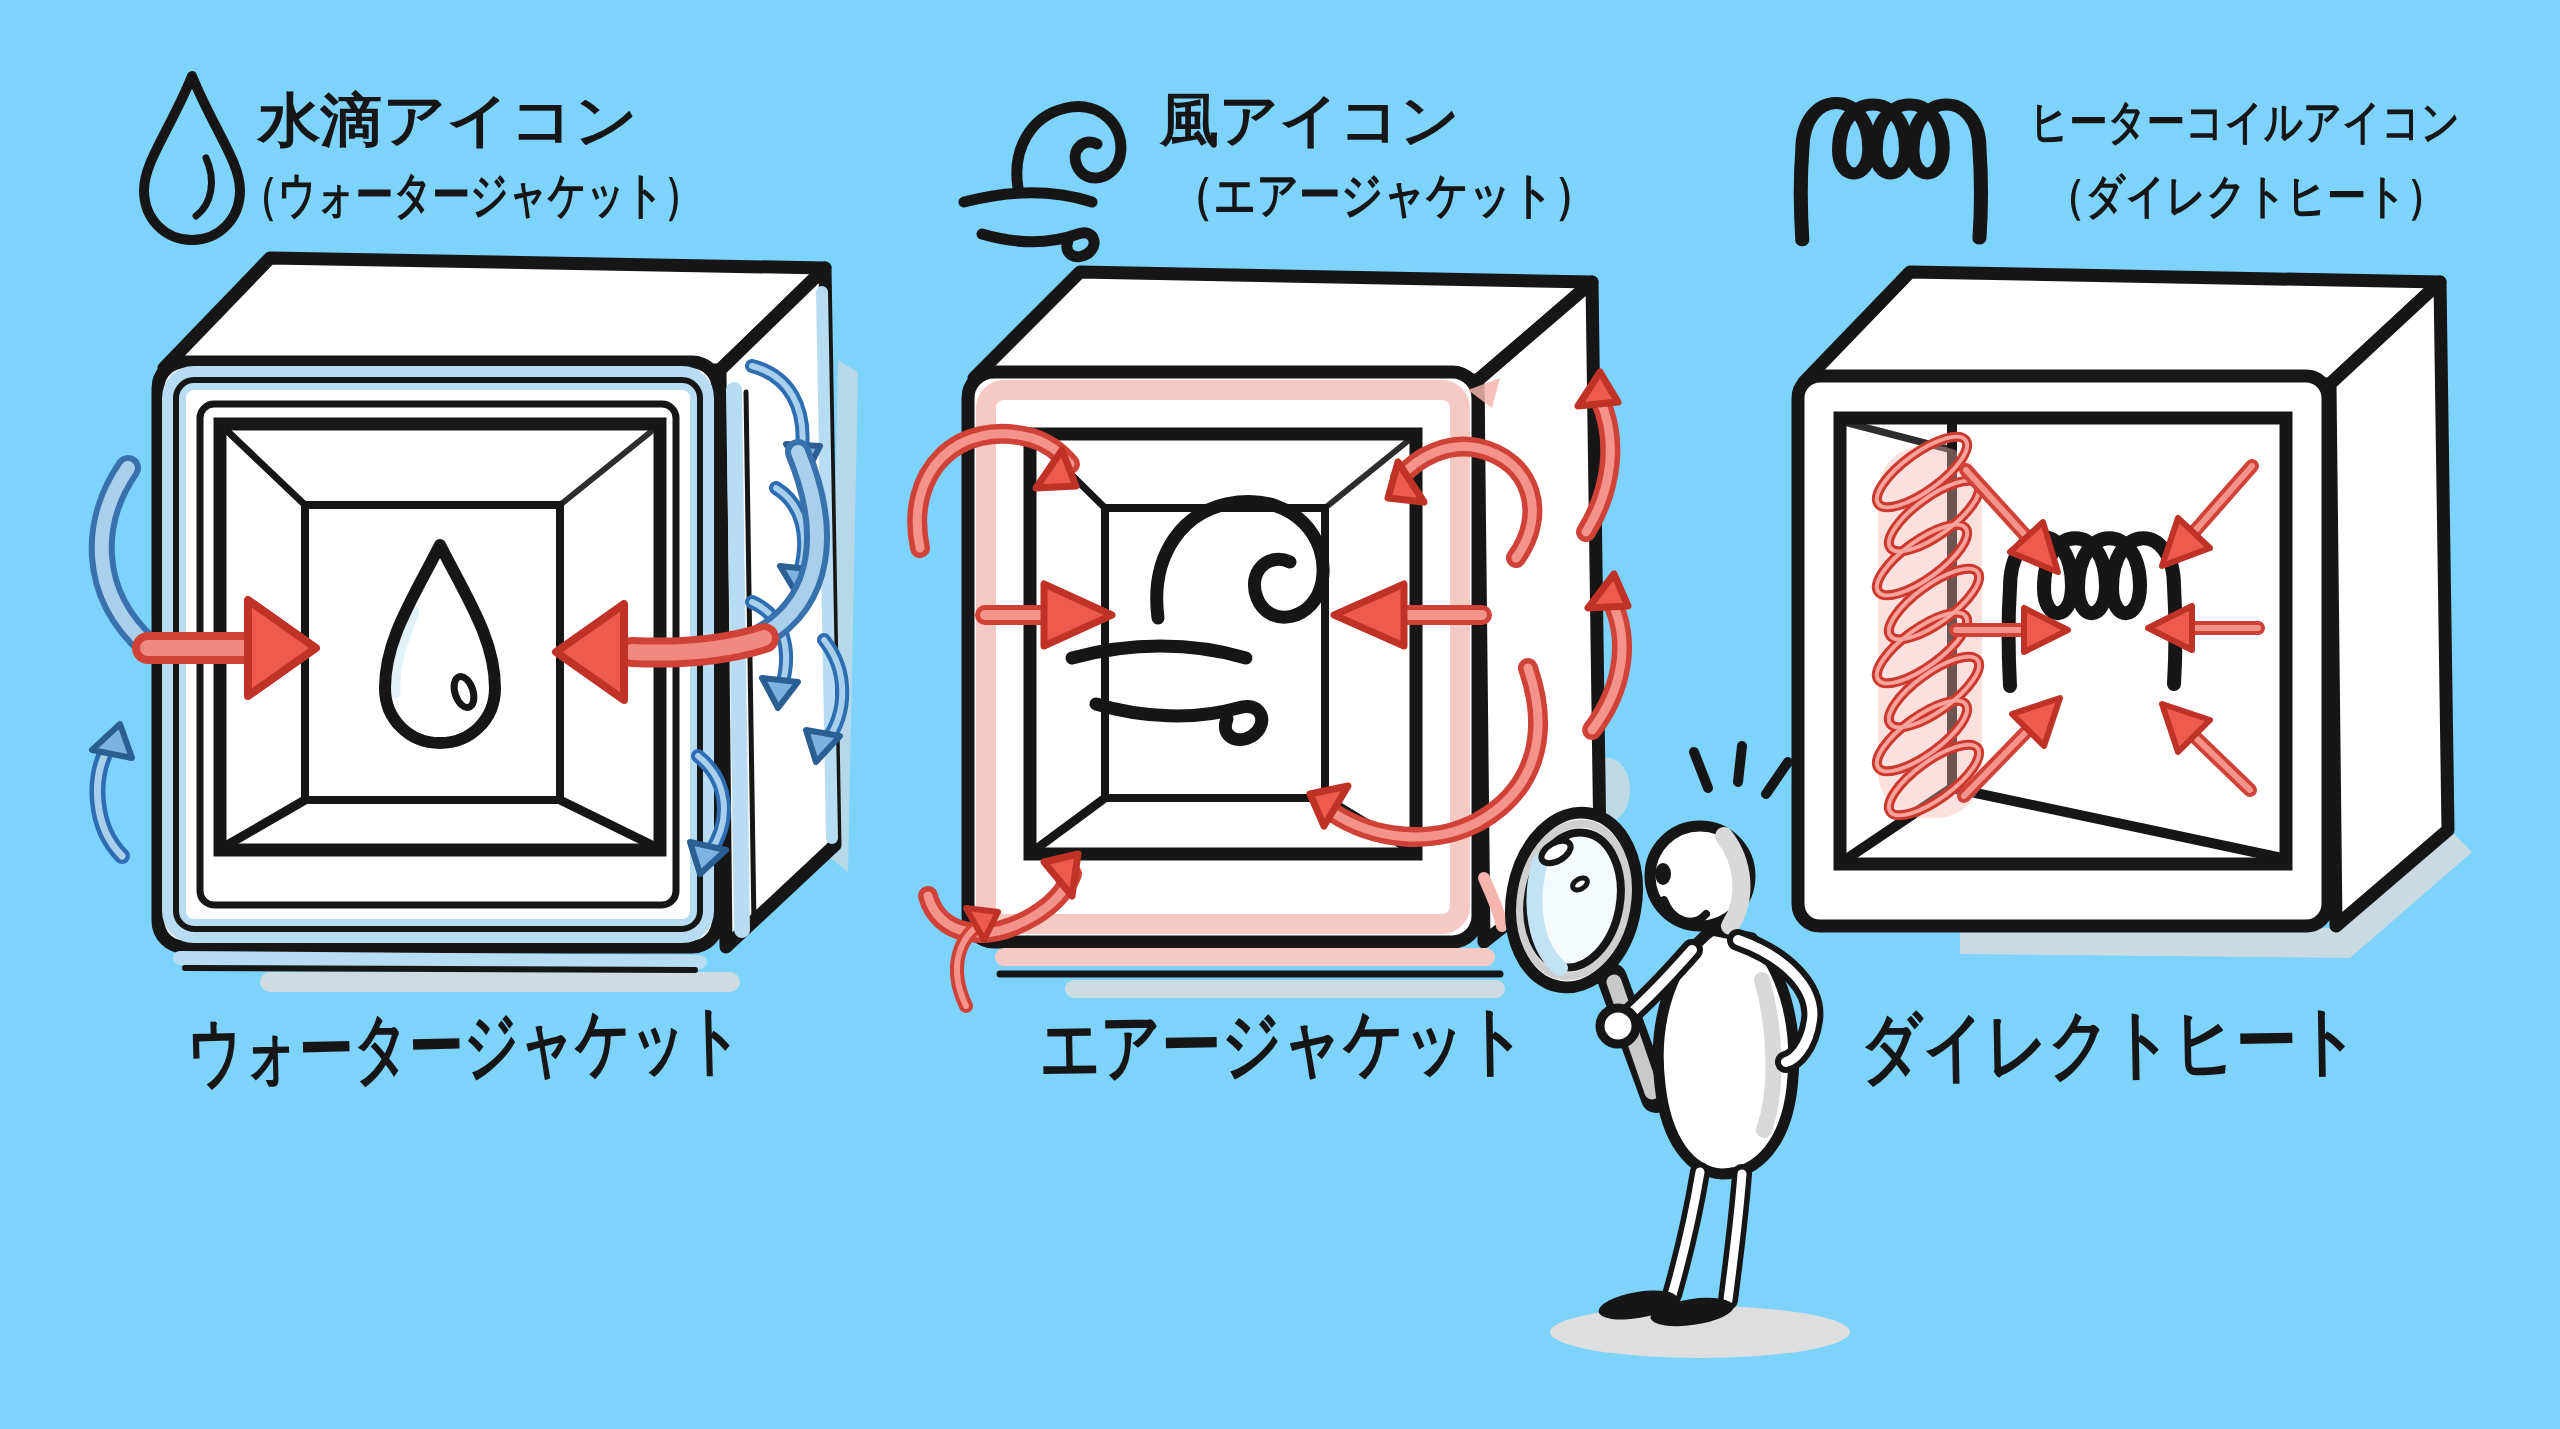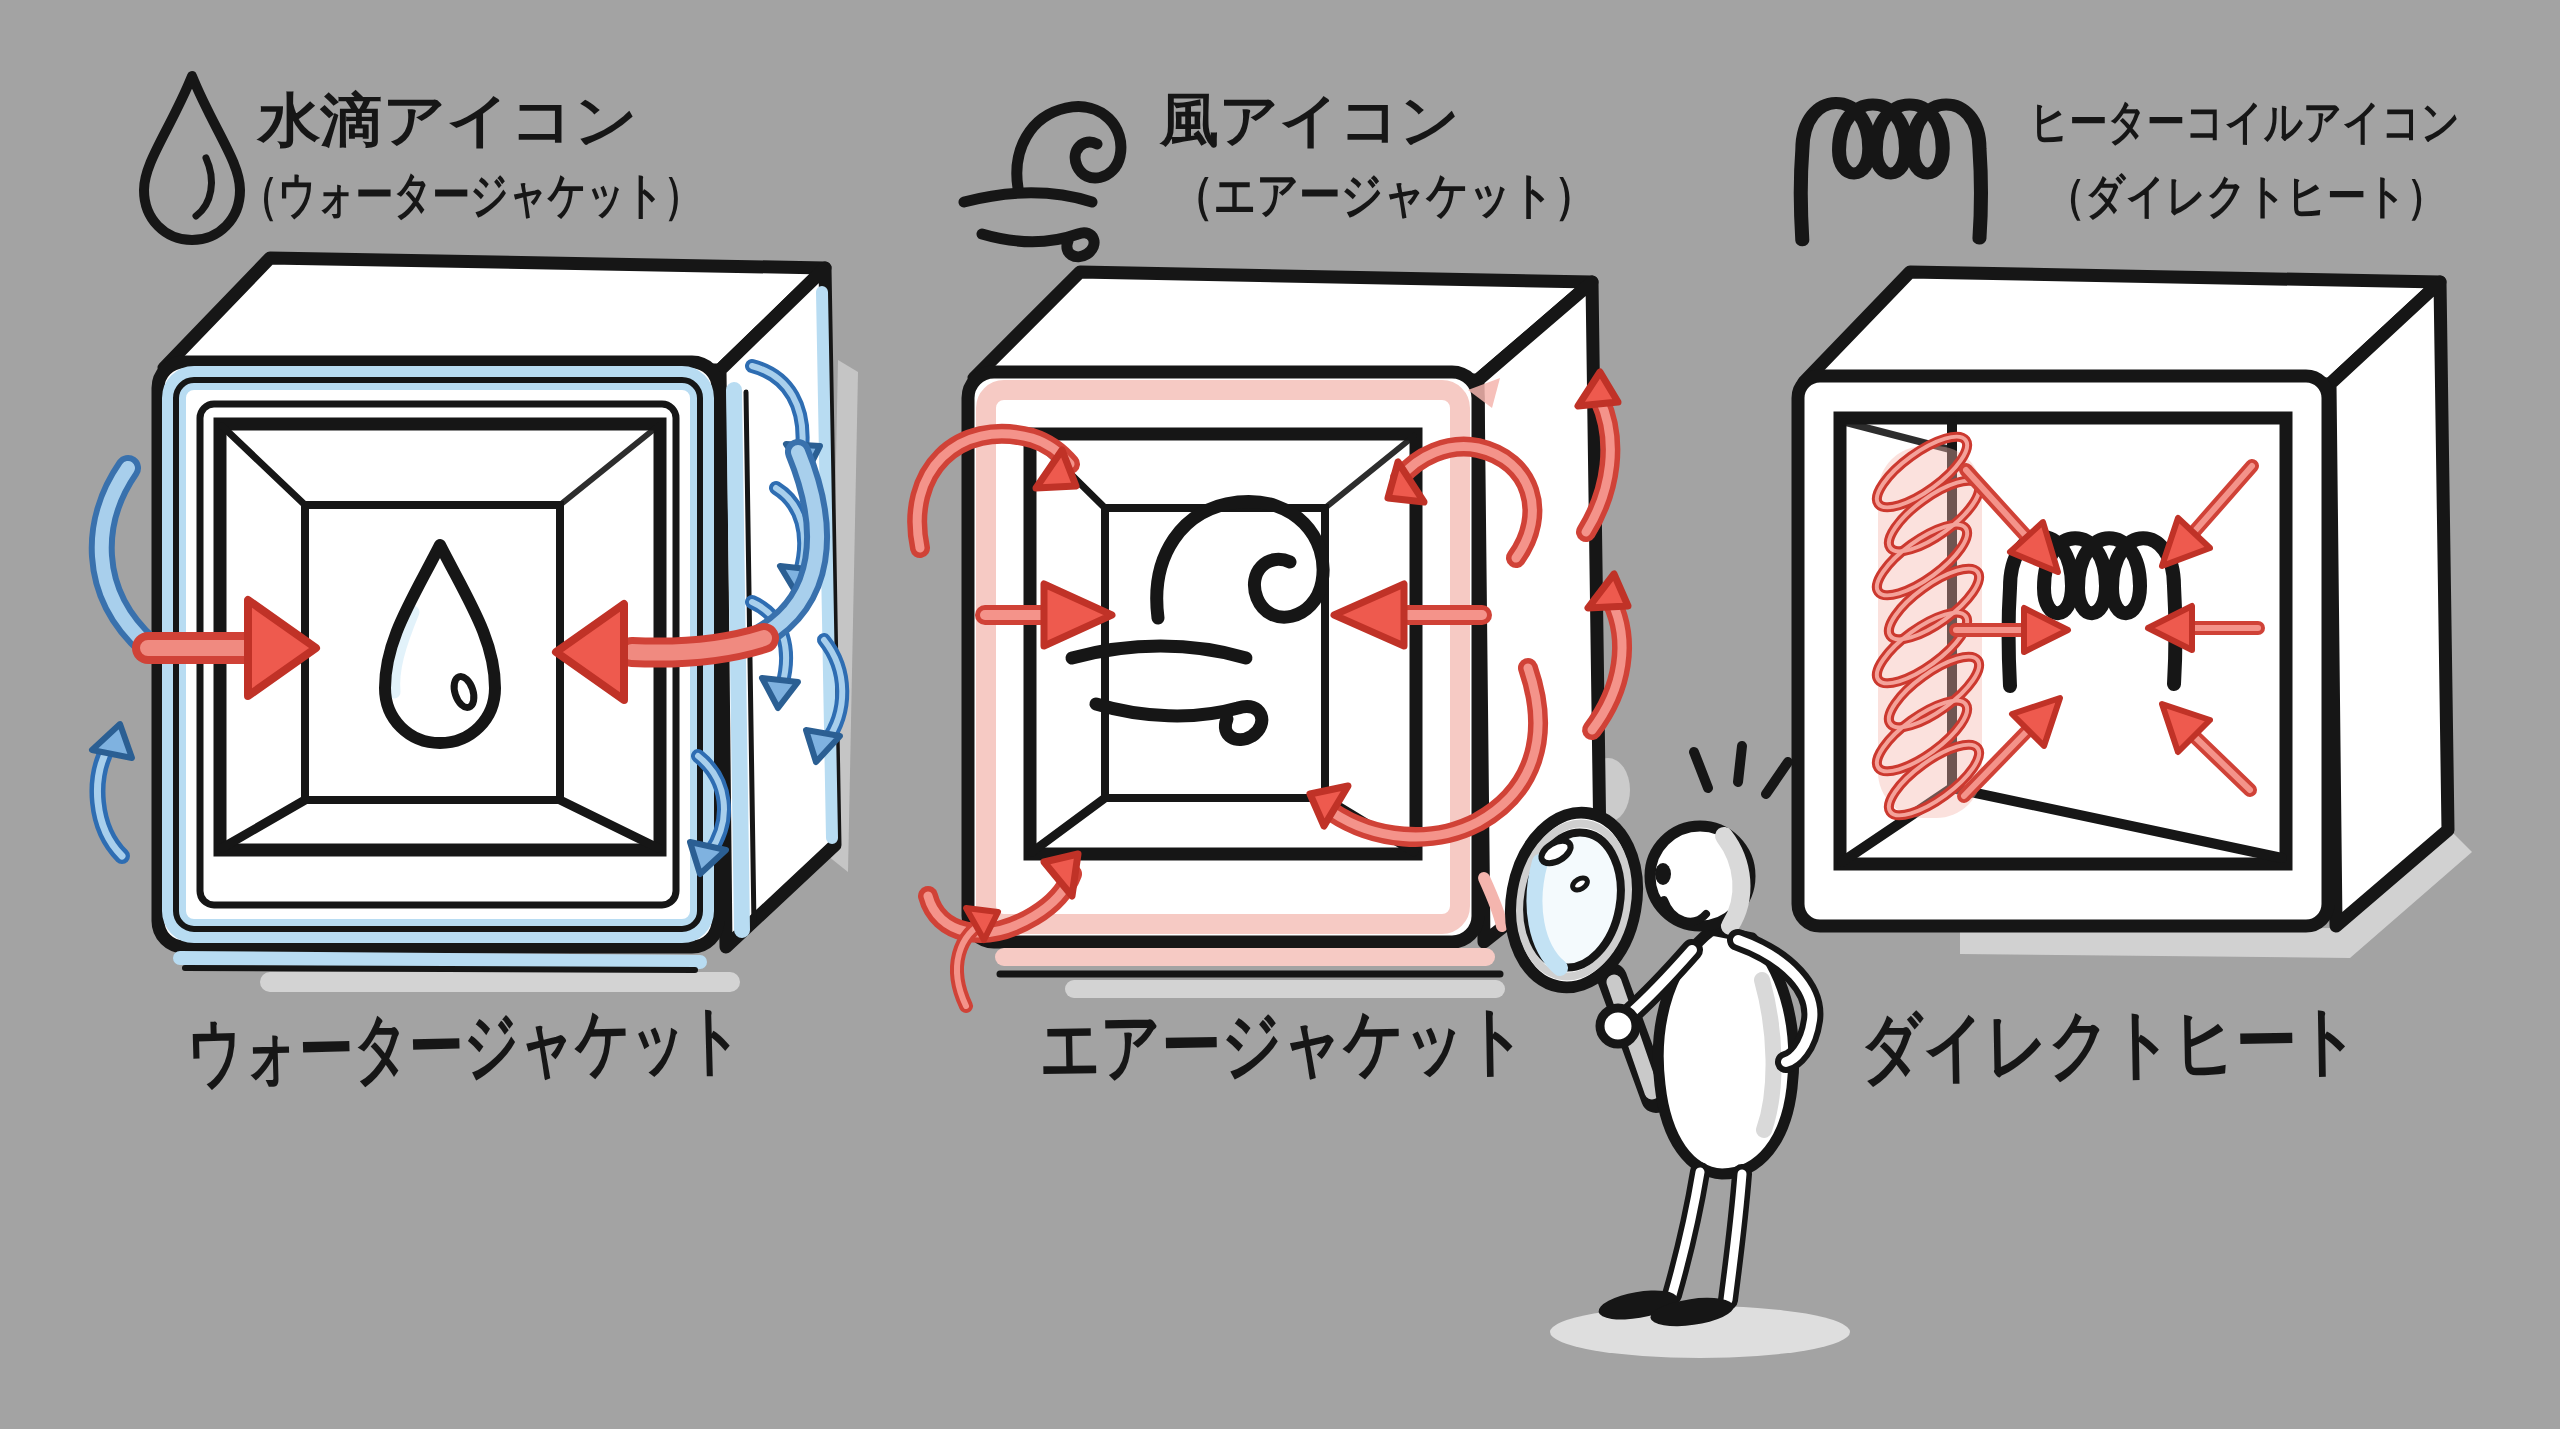--- a/index.html
+++ b/index.html
@@ -1,16 +1,16 @@
 <!DOCTYPE html>
 <html><head>
 <meta charset="utf-8">
 <style>
   html,body{margin:0;padding:0;background:#fafafa;}
-  .stage{position:relative;width:2560px;height:1429px;background:#a3a3a3;overflow:hidden;}
+  .stage{position:relative;width:2560px;height:1429px;background:#7dd3fc;overflow:hidden;}
   svg{position:absolute;left:0;top:0;width:2560px;height:1429px;}
   text{font-family:"DejaVu Sans",sans-serif;font-weight:700;fill:#161616;}
   .hdr1{font-size:58px;}
   .hdr2{font-size:50px;}
   .hdr3{font-size:47px;}
   .cap{font-size:76px;}
 </style>
 </head>
 <body>
 

